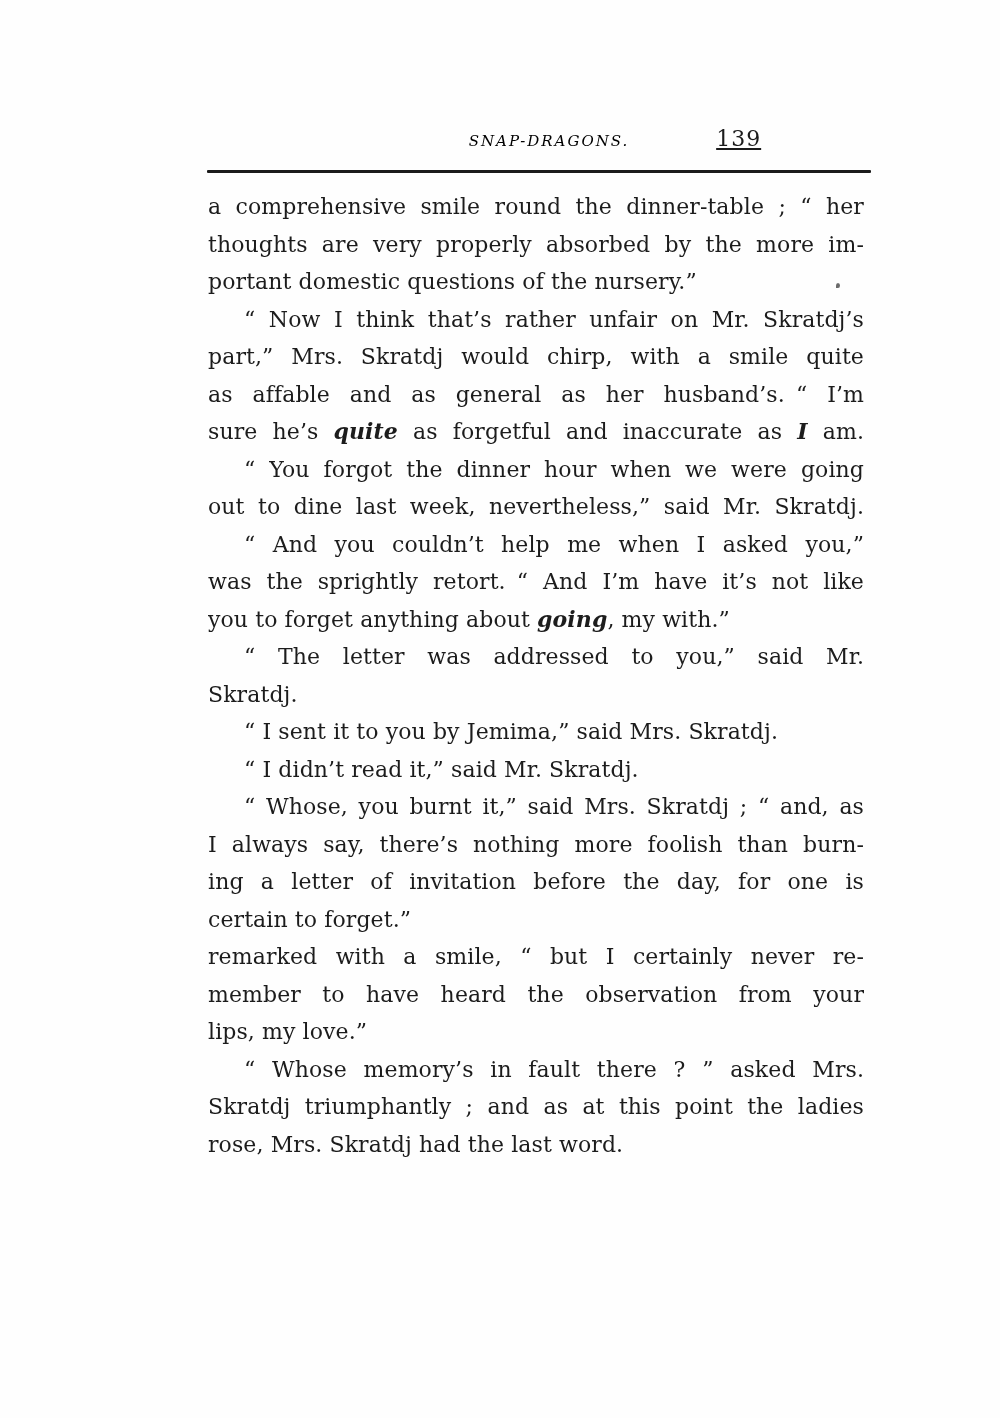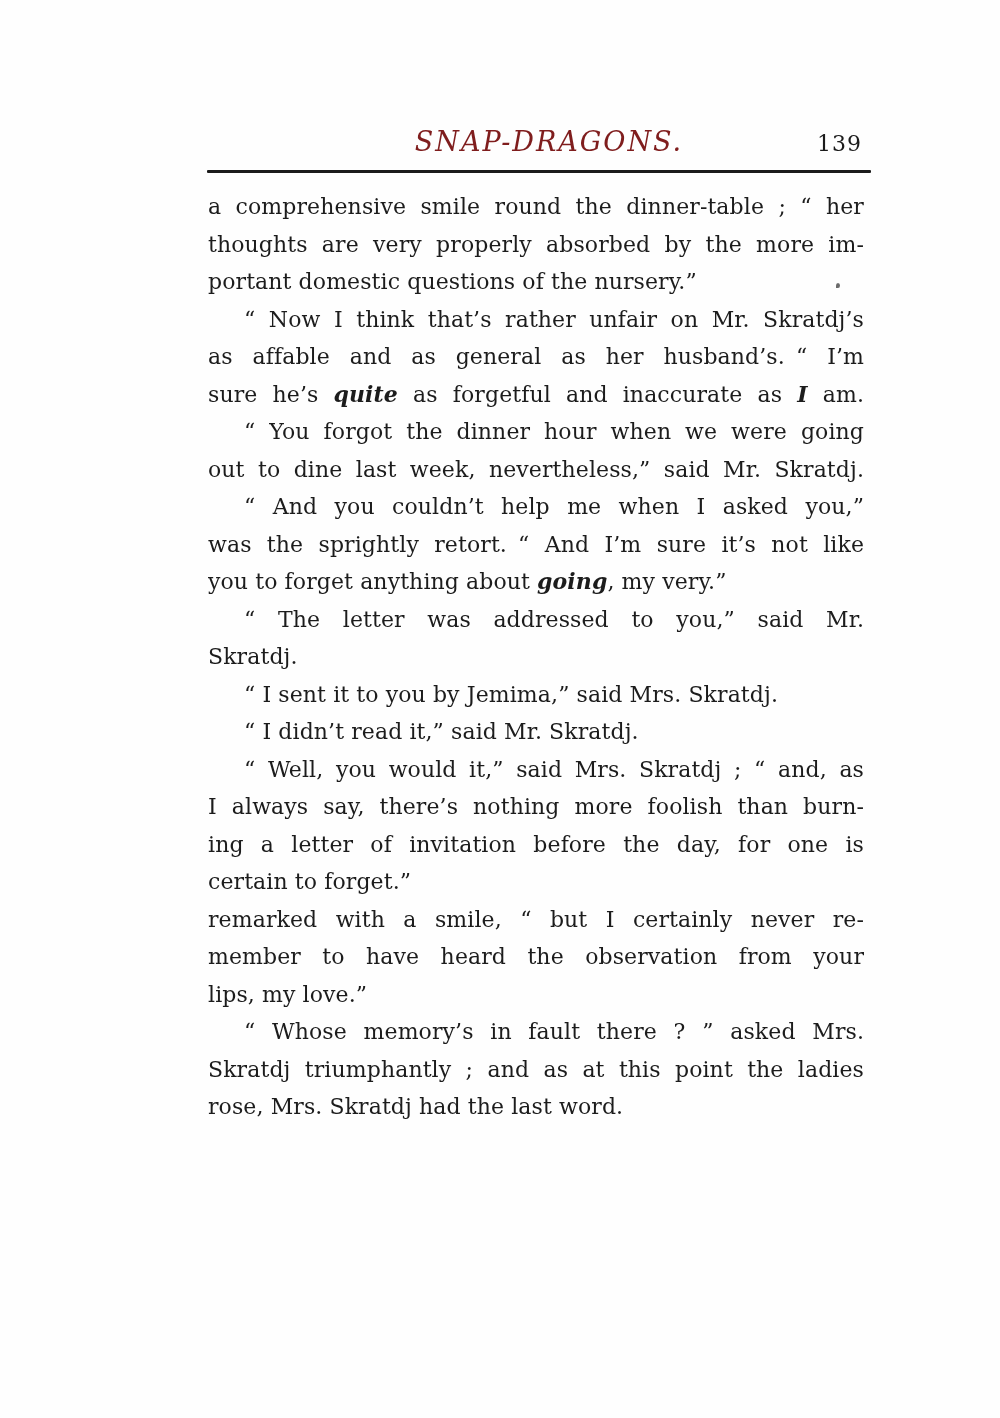--- a/index.html
+++ b/index.html
@@ -16,32 +16,33 @@
     position: absolute;
     top: 126px;
     left: 208px;
     width: 654px;
     display: flex;
     align-items: baseline;
   }
   .head-spacer { flex: 1; }
   .head-title {
     font-style: italic;
-    font-size: 27px;
+    font-size: 15px;
     letter-spacing: 2px;
-    color: #7f1d1d;
+    color: #000000;
     white-space: nowrap;
     transform: translateX(14px);
   }
   .page-number {
     flex: 1;
-    text-align: right;
+    text-align: center;
     font-size: 22px;
     letter-spacing: 1px;
     color: #1b1b1b;
+    text-decoration: underline;
   }
   .rule {
     position: absolute;
     top: 170px;
     left: 207px;
     width: 664px;
     height: 3px;
     background: #1b1b1b;
     border-radius: 1px;
   }
@@ -84,44 +85,45 @@
   <div class="rule"></div>
 
   <main class="text-block">
       <div class="para">
         <div class="line just"><span>a comprehensive smile round the dinner-table ; “ her</span></div>
         <div class="line just"><span>thoughts are very properly absorbed by the more im-</span></div>
         <div class="line"><span>portant domestic questions of the nursery.”</span></div>
       </div>
       <div class="para">
         <div class="line just indent"><span>“ Now I think that’s rather unfair on Mr. Skratdj’s</span></div>
+        <div class="line just"><span>part,” Mrs. Skratdj would chirp, with a smile quite</span></div>
         <div class="line just"><span>as affable and as general as her husband’s. “ I’m</span></div>
         <div class="line just"><span>sure he’s </span><em>quite</em><span> as forgetful and inaccurate as </span><em>I</em><span> am.</span></div>
       </div>
       <div class="para">
         <div class="line just indent"><span>“ You forgot the dinner hour when we were going</span></div>
         <div class="line just"><span>out to dine last week, nevertheless,” said Mr. Skratdj.</span></div>
       </div>
       <div class="para">
         <div class="line just indent"><span>“ And you couldn’t help me when I asked you,”</span></div>
-        <div class="line just"><span>was the sprightly retort. “ And I’m sure it’s not like</span></div>
-        <div class="line"><span>you to forget anything about </span><em>going</em><span>, my very.”</span></div>
+        <div class="line just"><span>was the sprightly retort. “ And I’m have it’s not like</span></div>
+        <div class="line"><span>you to forget anything about </span><em>going</em><span>, my with.”</span></div>
       </div>
       <div class="para">
         <div class="line just indent"><span>“ The letter was addressed to you,” said Mr.</span></div>
         <div class="line"><span>Skratdj.</span></div>
       </div>
       <div class="para">
         <div class="line indent"><span>“ I sent it to you by Jemima,” said Mrs. Skratdj.</span></div>
       </div>
       <div class="para">
         <div class="line indent"><span>“ I didn’t read it,” said Mr. Skratdj.</span></div>
       </div>
       <div class="para">
-        <div class="line just indent"><span>“ Well, you would it,” said Mrs. Skratdj ; “ and, as</span></div>
+        <div class="line just indent"><span>“ Whose, you burnt it,” said Mrs. Skratdj ; “ and, as</span></div>
         <div class="line just"><span>I always say, there’s nothing more foolish than burn-</span></div>
         <div class="line just"><span>ing a letter of invitation before the day, for one is</span></div>
         <div class="line"><span>certain to forget.”</span></div>
       </div>
       <div class="para">
         <div class="line just"><span>remarked with a smile, “ but I certainly never re-</span></div>
         <div class="line just"><span>member to have heard the observation from your</span></div>
         <div class="line"><span>lips, my love.”</span></div>
       </div>
       <div class="para">

